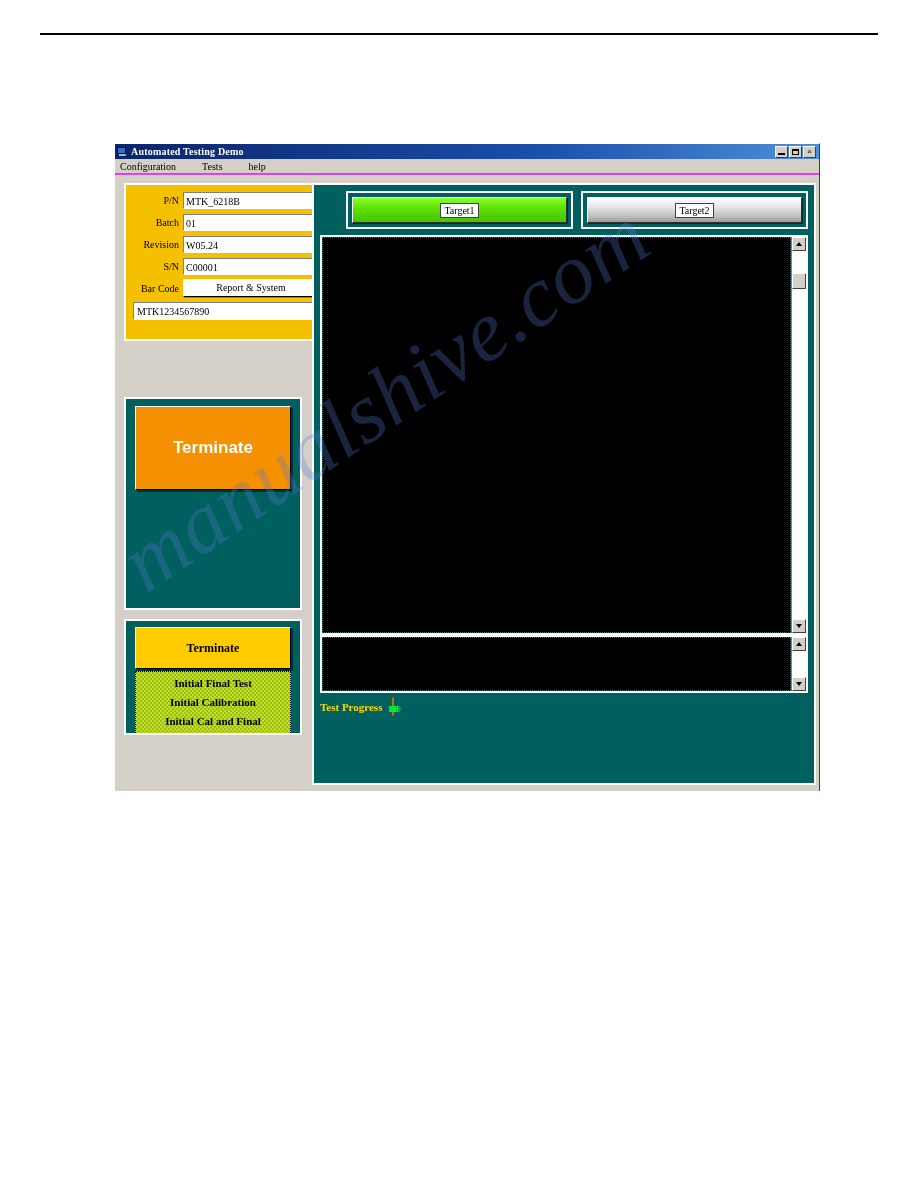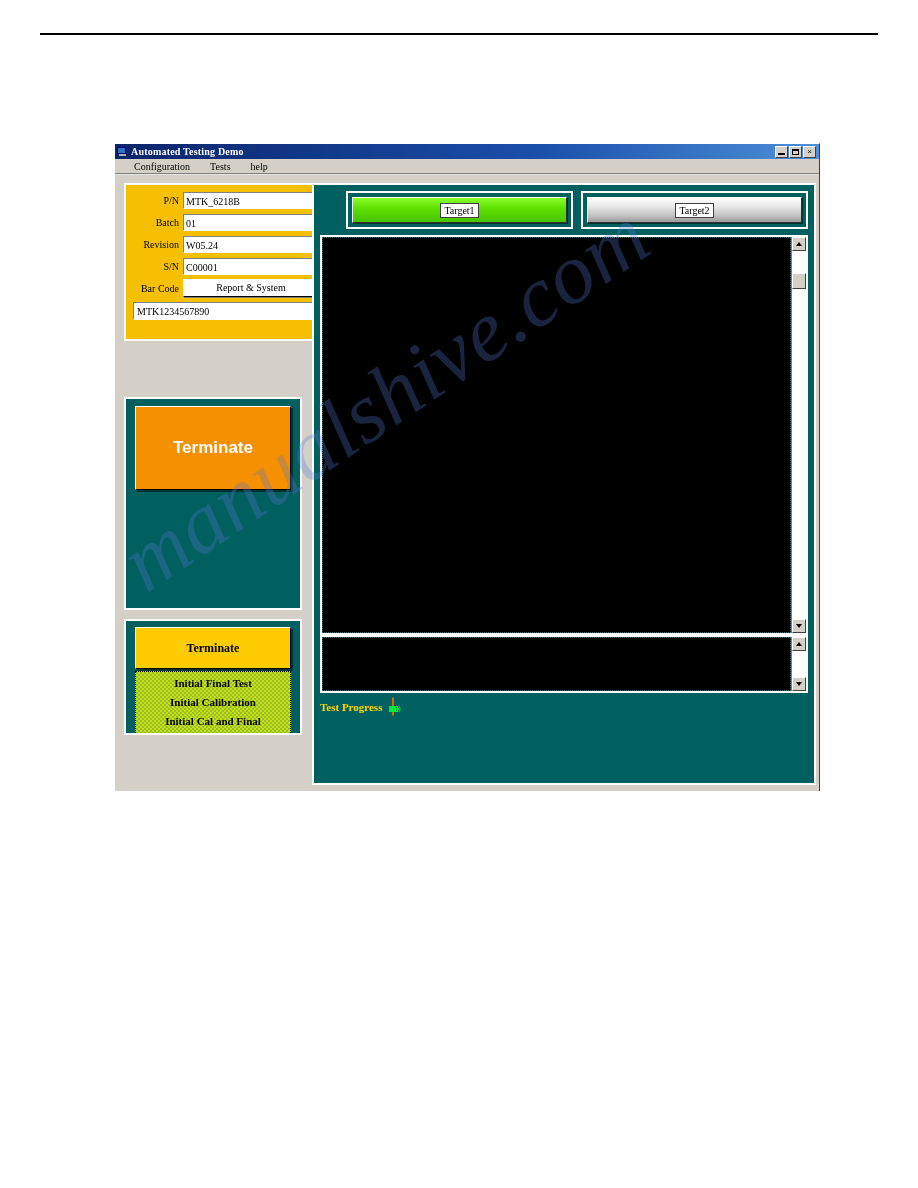--- a/index.html
+++ b/index.html
@@ -49,21 +49,21 @@
     letter-spacing: 1px;
   }
 
   
   .app-window {
     position: absolute;
     left: 114px;
     top: 143px;
     width: 706px;
     height: 648px;
-    background: #e5e5e5;
+    background: #d946ef;
     border-left: 1px solid #ffffff;
     border-top: 1px solid #ffffff;
     border-right: 1px solid #404040;
     box-sizing: border-box;
     z-index: 10;
     overflow: hidden;
   }
 
   .titlebar {
     height: 15px;
@@ -120,22 +120,22 @@
     font-family: "Liberation Sans", sans-serif;
   }
   .tb-btn .min-g { position:absolute; left:2px; bottom:2px; width:7px; height:2px; background:#000; }
   .tb-btn .max-g { position:absolute; left:2px; top:2px; width:7px; height:6px; border:1px solid #000; border-top-width:2px; box-sizing:border-box; }
 
   .menubar {
     height: 15px;
     background: #d4d0c8;
     display: flex;
     align-items: center;
-    padding-left: 19px;
-    gap: 20px;
+    padding-left: 5px;
+    gap: 26px;
     border-bottom: 1px solid #808080;
     box-sizing: border-box;
   }
   .menu-item {
     font-family: "Liberation Serif", serif;
     font-size: 10px;
     color: #000000;
     white-space: nowrap;
   }
 

